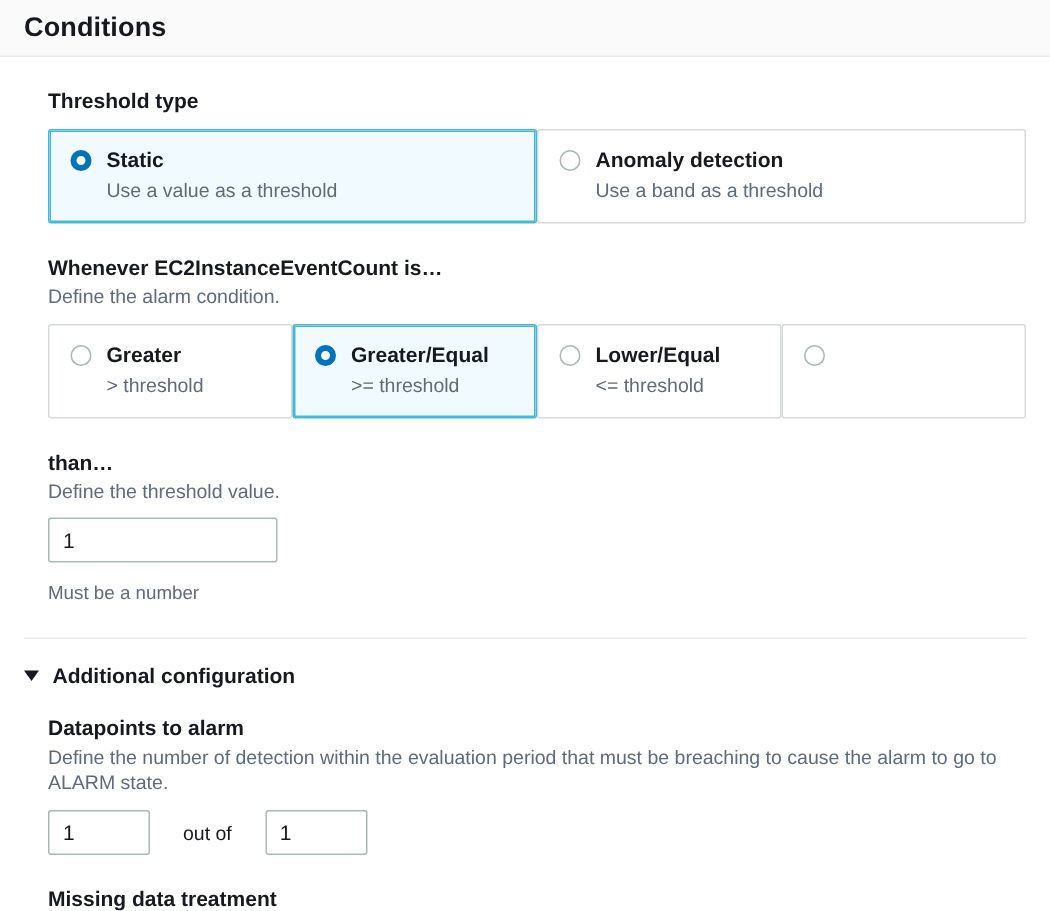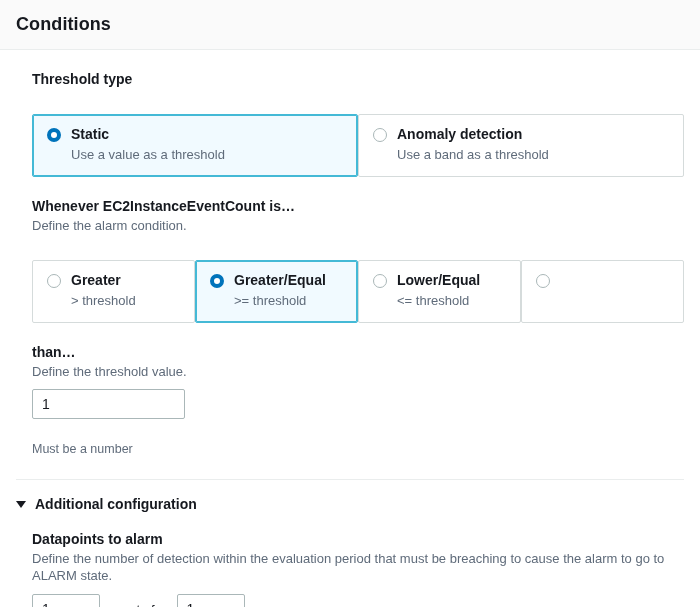--- a/index.html
+++ b/index.html
@@ -11,21 +11,21 @@
     height: 607px;
     background: #ffffff;
     font-family: "Liberation Sans", sans-serif;
     color: #16191f;
     font-size: 14px;
     overflow: hidden;
   }
 
   
   .panel-header {
-    height: 50px;
+    height: 38px;
     background: #fafafa;
     border-bottom: 1px solid #eaeded;
     display: flex;
     align-items: center;
     padding: 0 16px;
     box-sizing: border-box;
   }
   .panel-title {
     font-size: 18px;
     font-weight: bold;
@@ -48,31 +48,31 @@
   }
   .field-desc {
     font-size: 13px;
     color: #5f6b7a;
     margin: 2px 0 0 0;
     line-height: 17px;
   }
   .hint {
     font-size: 12.5px;
     color: #5f6b7a;
-    margin-top: 22px;
+    margin-top: 12px;
     line-height: 16px;
   }
 
   .section { margin-top: 20px; padding-left: 16px; }
 
   
   .tile-row {
     display: flex;
     gap: 0;
-    margin-top: 26px;
+    margin-top: 10px;
     border-radius: 26px;
   }
   .tile {
     flex: 1 1 0;
     border: 1px solid #d5dbdb;
     border-radius: 2px;
     background: #ffffff;
     padding: 11px 14px 13px 14px;
     box-sizing: border-box;
     display: flex;

